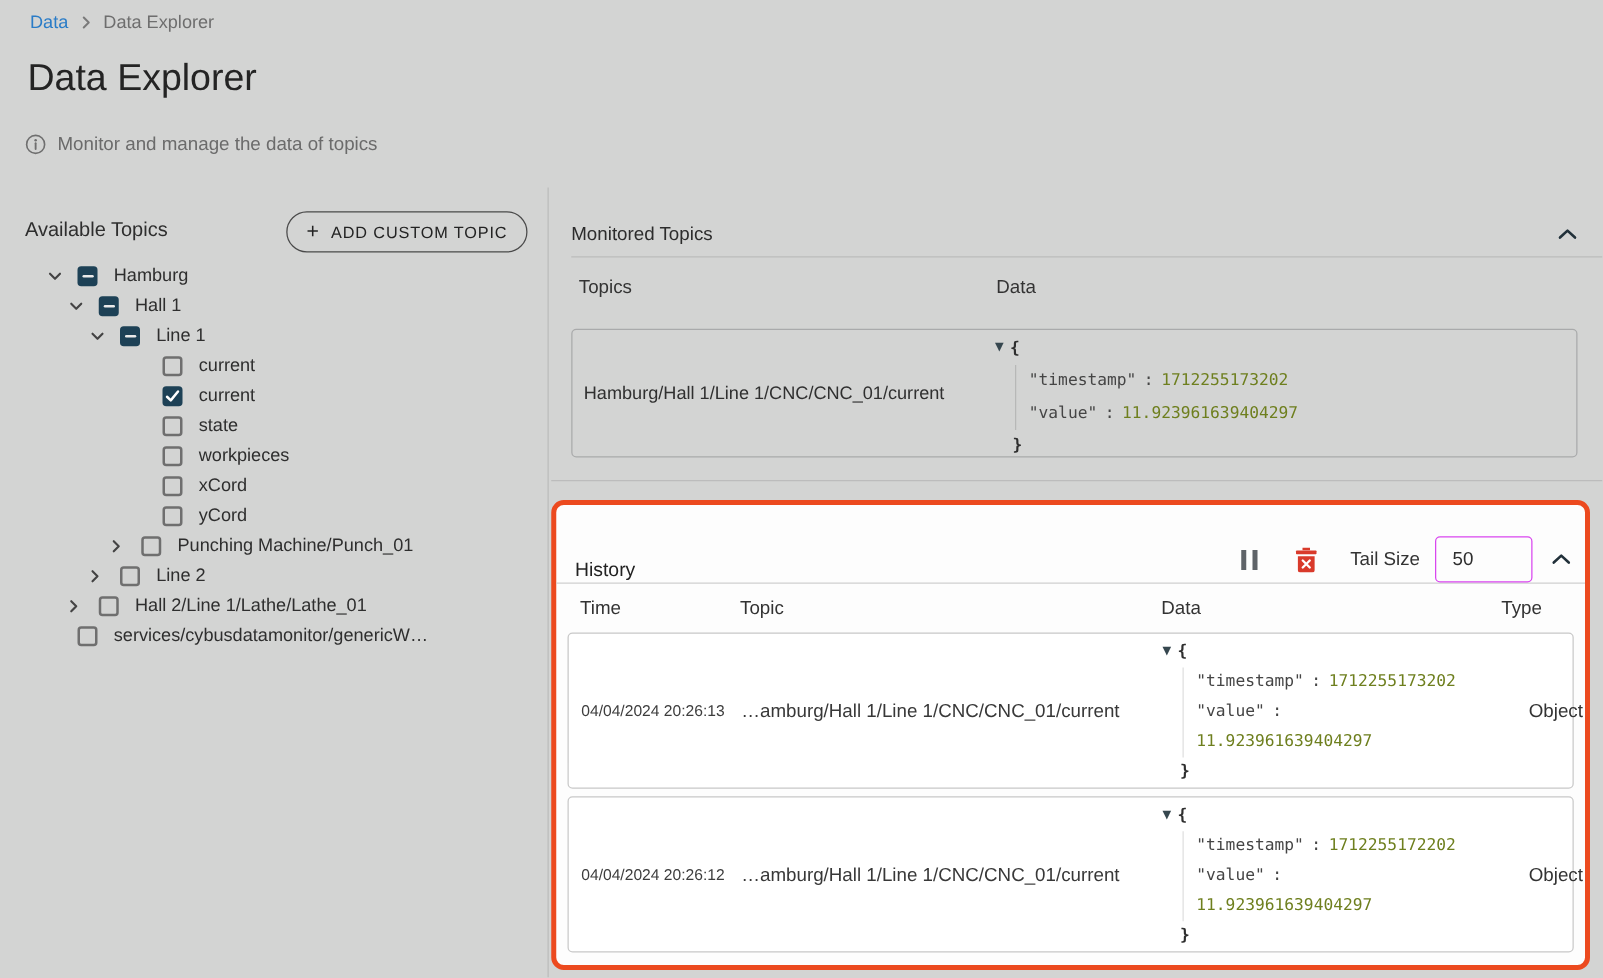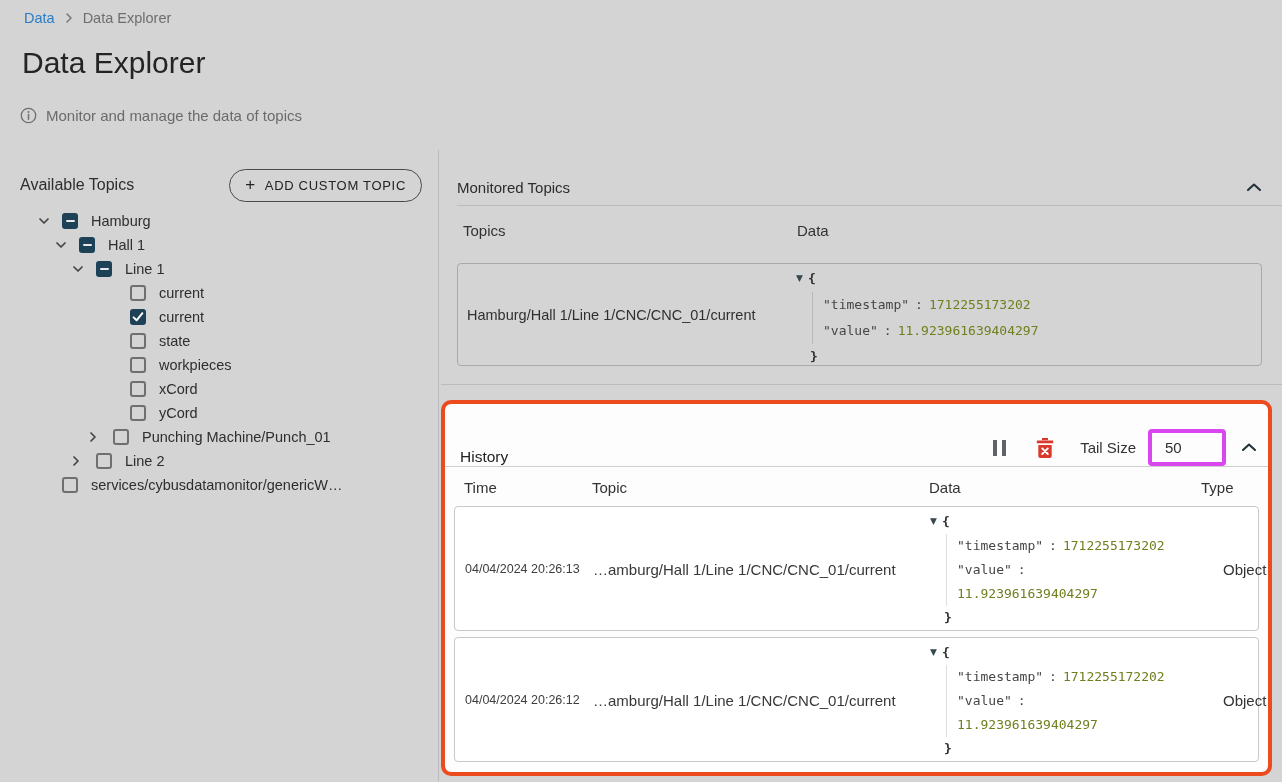--- a/index.html
+++ b/index.html
@@ -58,21 +58,21 @@
   .jclose{margin-left:14px;}
   
   .history{position:absolute;left:441px;top:400px;width:831px;height:376px;box-sizing:border-box;border:4px solid var(--accent-orange,#EC4A1F);border-radius:10px;background:#fdfdfd;padding:0 9px;}
   .hist-head{height:62px;display:flex;align-items:flex-end;}
   .hist-title{font-size:15.5px;color:#222;margin-left:6px;flex:1;}
   .hist-controls{display:flex;align-items:center;}
   .pause-btn{display:flex;gap:5px;margin-right:26px;cursor:pointer;padding:2px;}
   .pause-btn i{width:4px;height:16px;background:#5f6368;display:block;}
   .trash-btn{margin-right:24px;cursor:pointer;display:flex;background:none;border:none;padding:2px;}
   .tail-label{font-size:15px;color:#333;margin-right:12px;}
-  .tail-input{width:78px;height:37px;box-sizing:border-box;border:4px solid #d946ef;border-radius:4px;font-family:"Liberation Sans",sans-serif;font-size:15px;color:#2f2f2f;padding:0 0 0 13px;background:#fdfdfd;}
+  .tail-input{width:78px;height:37px;box-sizing:border-box;border:1px solid #d946ef;border-radius:4px;font-family:"Liberation Sans",sans-serif;font-size:15px;color:#2f2f2f;padding:0 0 0 13px;background:#fdfdfd;}
   .hist-chev{margin-left:15px;margin-right:2px;cursor:pointer;display:flex;}
   .hist-divider{height:1px;background:#d0d0d0;margin:0 -9px;}
   .hist-cols{height:39px;position:relative;}
   .hist-col{position:absolute;top:50%;transform:translateY(-50%);font-size:15px;color:#333;}
   .hist-col.c1{left:10px;}.hist-col.c2{left:138px;}.hist-col.c3{left:475px;}.hist-col.c4{left:747px;}
   .hist-row{position:relative;height:125px;border:1px solid #c8c8c8;border-radius:4px;background:#fff;margin-bottom:6px;box-sizing:border-box;}
   .hr-time{position:absolute;left:10px;top:50%;transform:translateY(-50%);font-size:12.5px;color:#3d3d3d;white-space:nowrap;}
   .hr-topic{position:absolute;left:138px;top:50%;transform:translateY(-50%);font-size:15px;color:#383838;white-space:nowrap;}
   .hr-json{position:absolute;left:475px;top:2px;}
   .hr-json .json{line-height:24px;}
@@ -195,20 +195,29 @@
   </div>
   <div class="trow d2">
     <span class="chev">
         <svg width="8" height="12" viewBox="0 0 8 12">
           <polyline points="2,2 6,6 2,10" fill="none" stroke="#444" stroke-width="1.7" stroke-linecap="round" stroke-linejoin="round"></polyline>
         </svg>
       </span>
     <span class="cb unchecked"></span>
     <span class="tlabel">Line 2</span>
   </div>
+  <div class="trow d1">
+    <span class="chev">
+        <svg width="8" height="12" viewBox="0 0 8 12">
+          <polyline points="2,2 6,6 2,10" fill="none" stroke="#444" stroke-width="1.7" stroke-linecap="round" stroke-linejoin="round"></polyline>
+        </svg>
+      </span>
+    <span class="cb unchecked"></span>
+    <span class="tlabel">Hall 2/Line 1/Lathe/Lathe_01</span>
+  </div>
   <div class="trow d0" style="padding-left:42px;">
     <span class="cb unchecked"></span>
     <span class="tlabel">services/cybusdatamonitor/genericW…</span>
   </div>
 </div>
 
 <div class="monitored">
   <div class="sec-head">
     <span class="sec-title">Monitored Topics</span>
     <span class="sec-chev">

